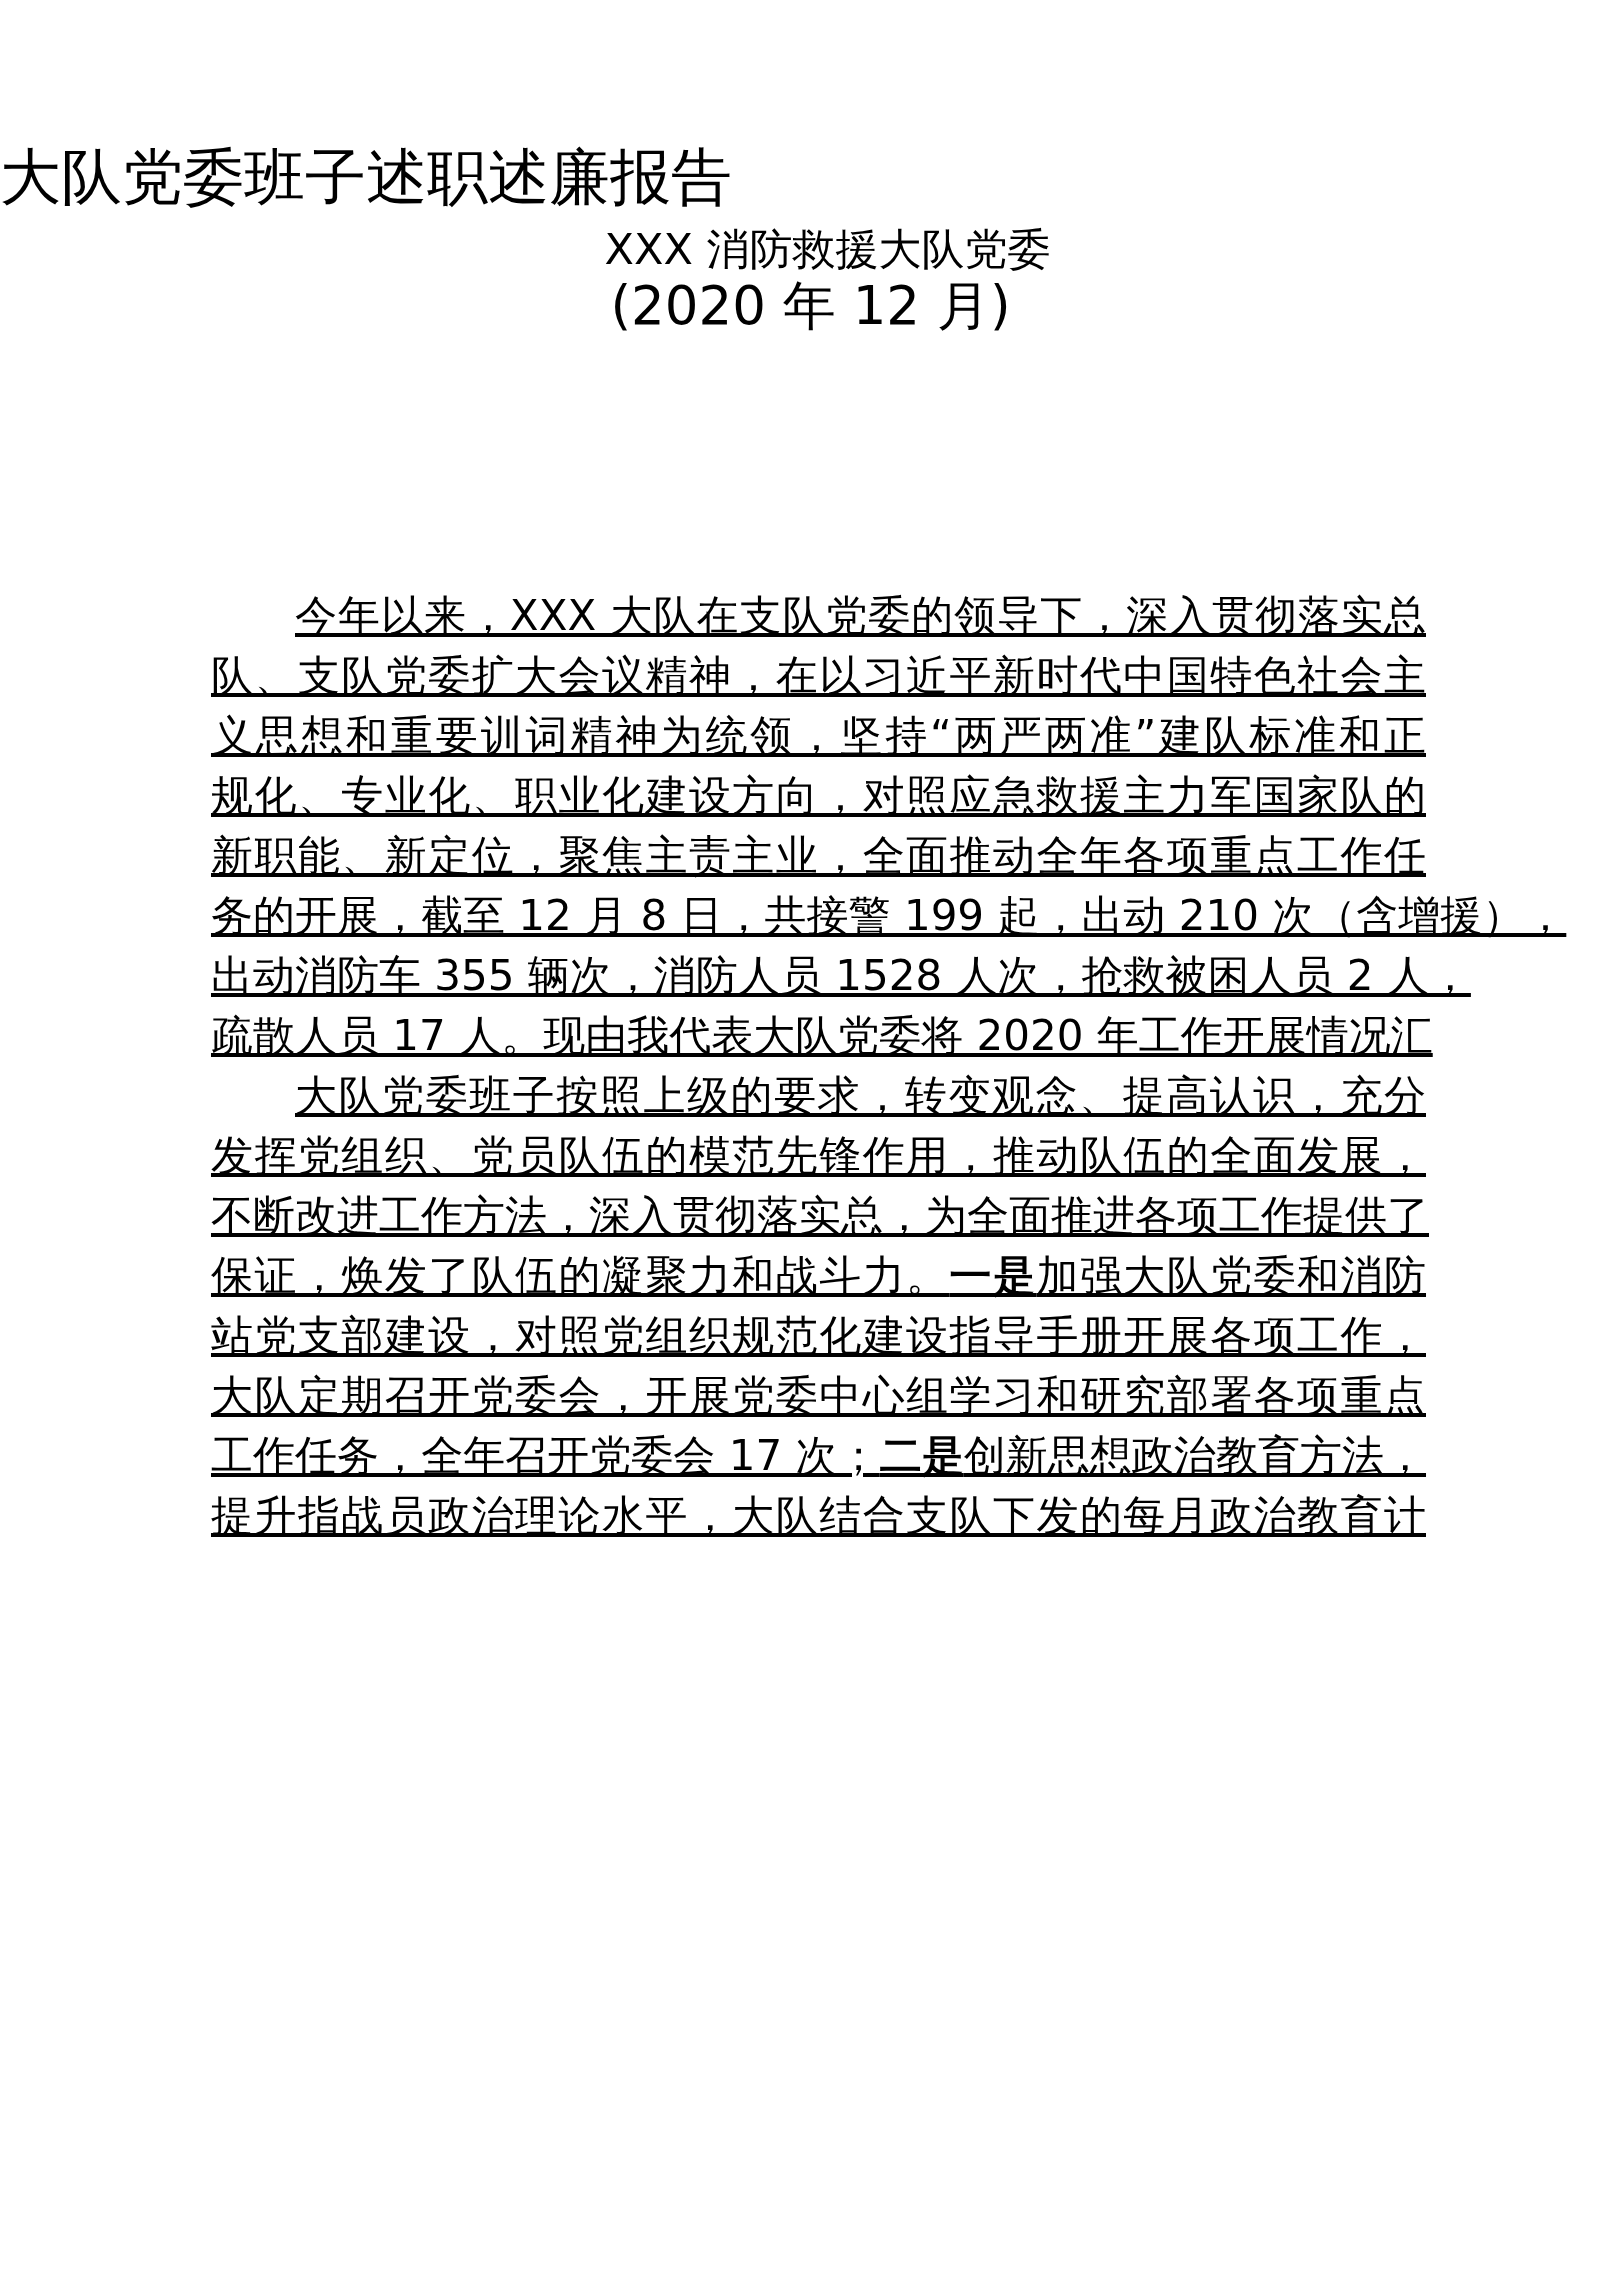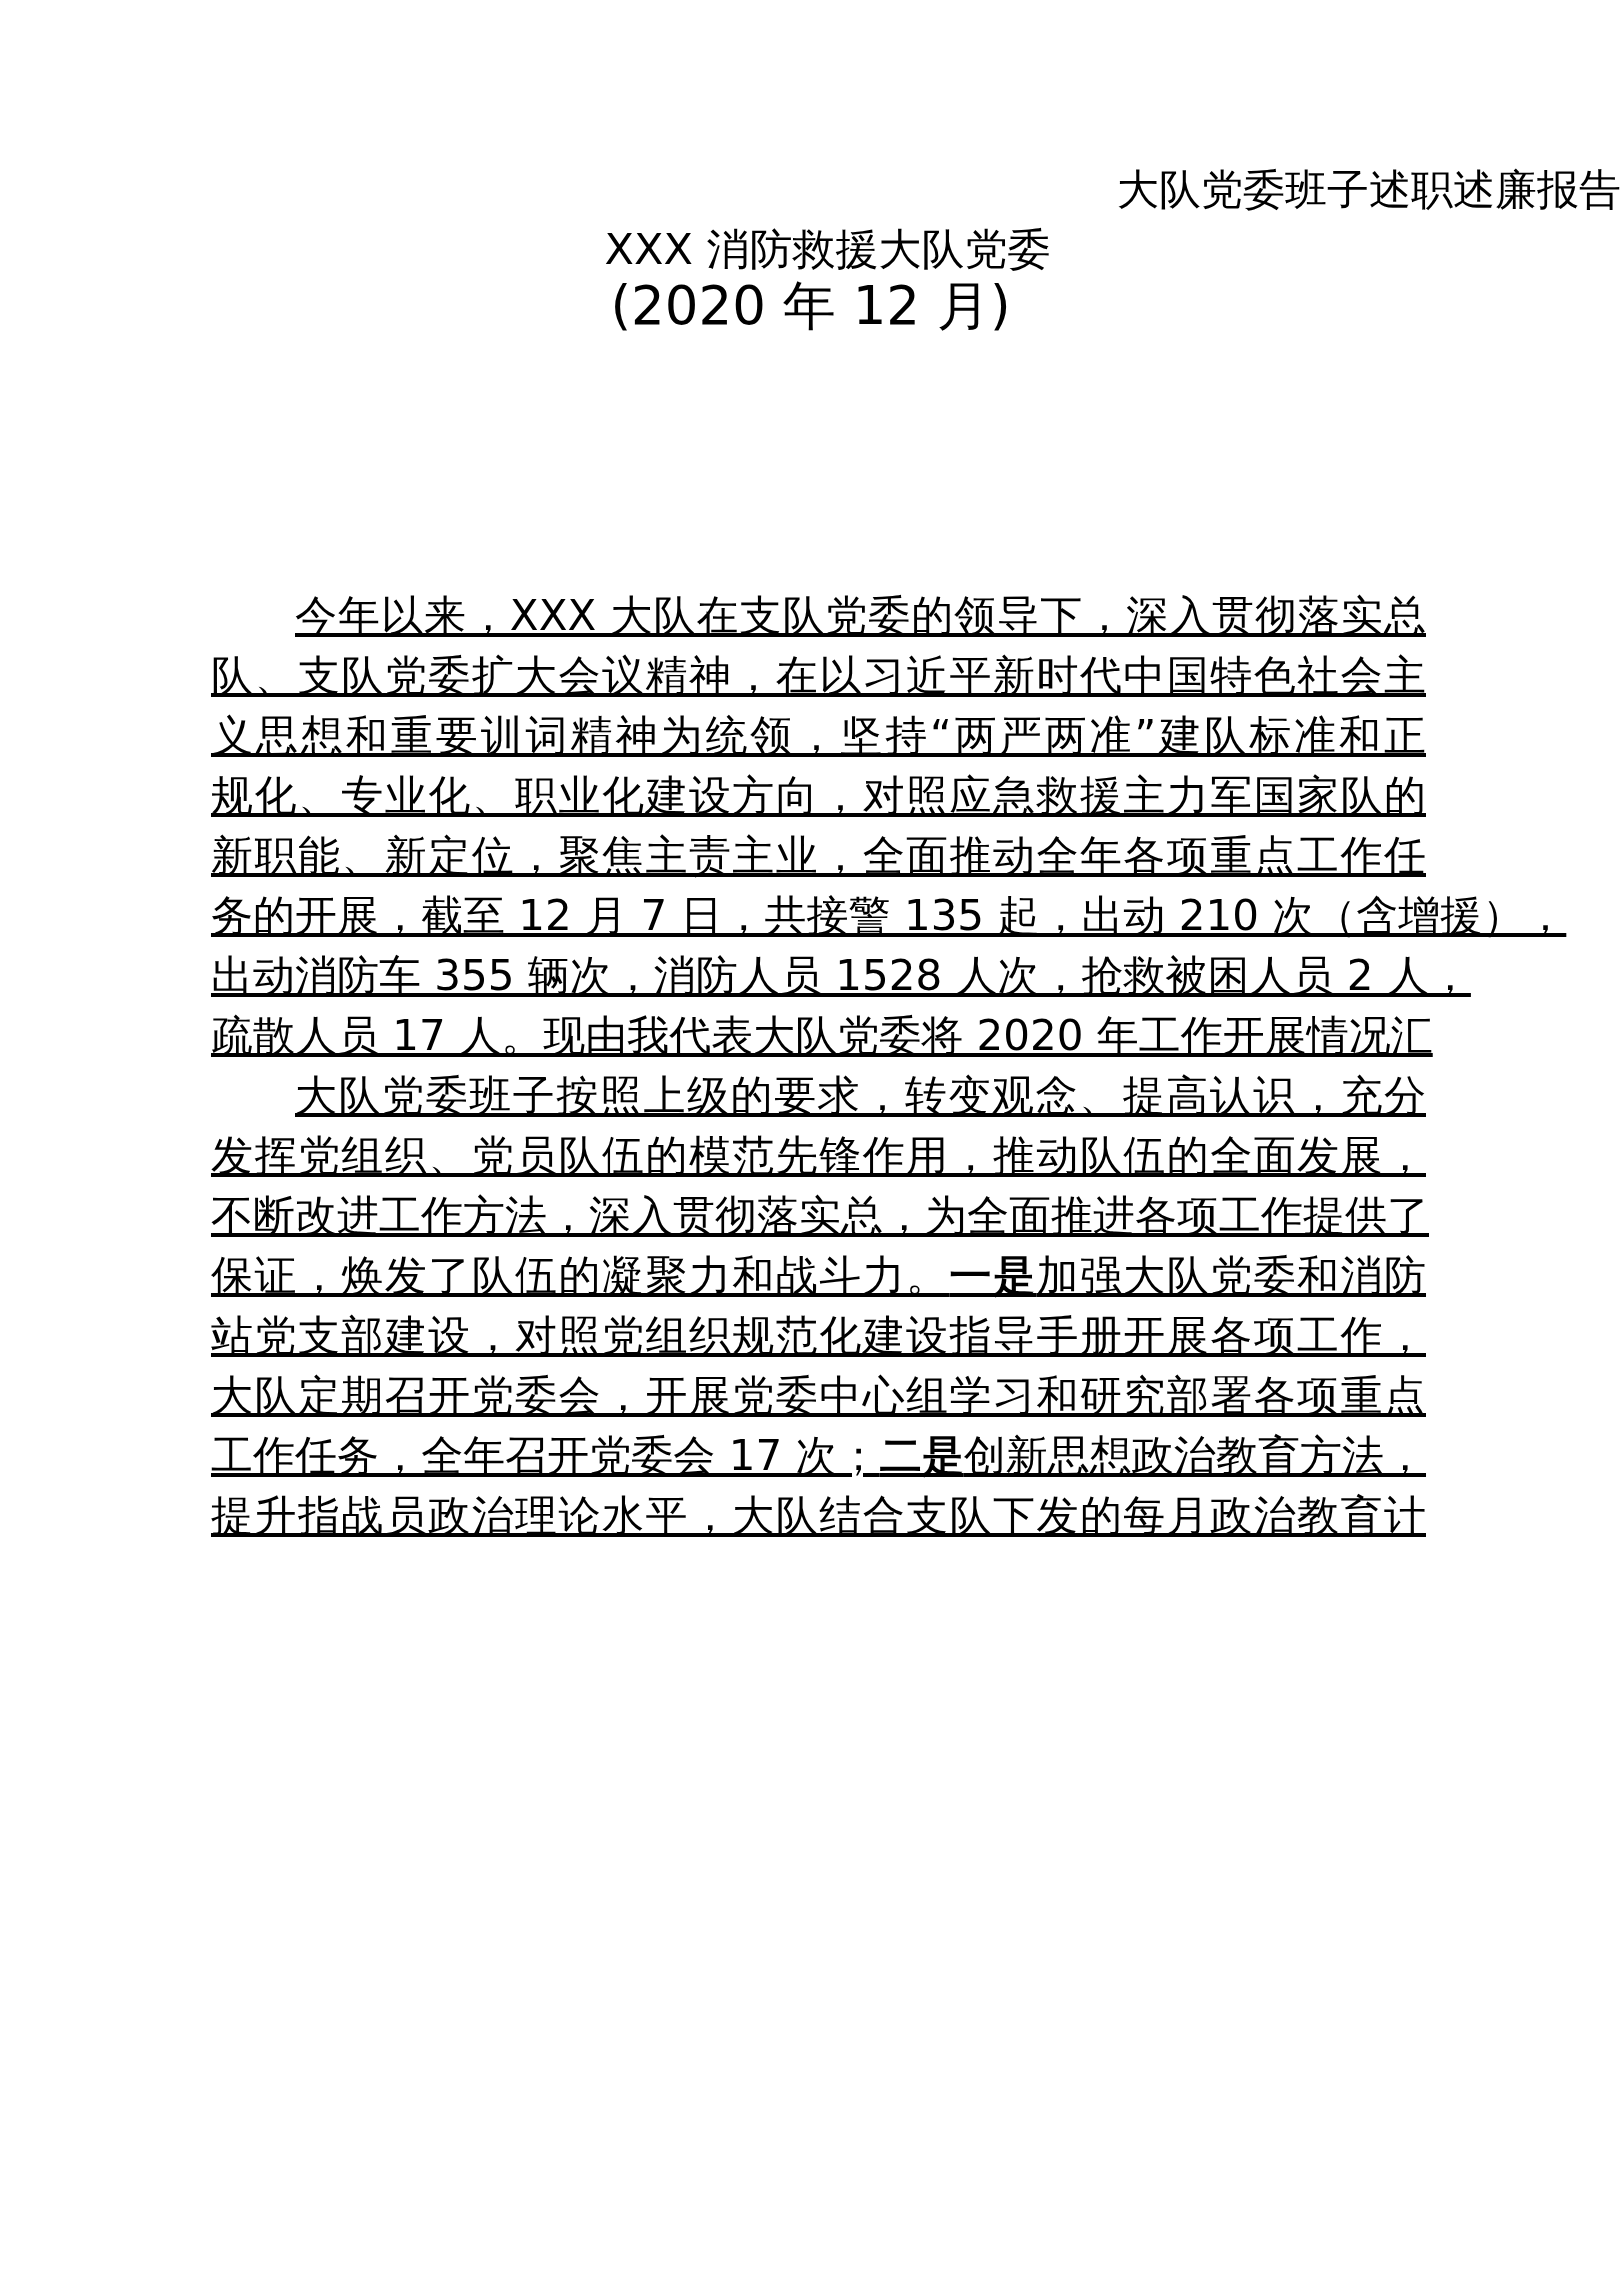--- a/index.html
+++ b/index.html
@@ -20,23 +20,23 @@
     left: 0;
     top: 0;
     width: 1621px;
     height: 2293px;
     background: #ffffff;
   }
   .title {
     position: absolute;
     left: 0;
     width: 1621px;
-    top: 154px;
-    text-align: right;
-    font-size: 42px;
+    top: 141px;
+    text-align: left;
+    font-size: 61px;
     line-height: 71px;
     letter-spacing: 0px;
     font-weight: normal;
     margin: 0;
   }
   .subtitle {
     position: absolute;
     left: 17px;
     width: 1621px;
     top: 222px;
@@ -87,21 +87,21 @@
   <h1 class="title">大队党委班子述职述廉报告</h1>
   <div class="subtitle">XXX 消防救援大队党委</div>
   <div class="date">(2020 年 12 月)</div>
 
   <div class="body-text">
     <p class="line indent">今年以来，XXX 大队在支队党委的领导下，深入贯彻落实总</p>
     <p class="line">队、支队党委扩大会议精神，在以习近平新时代中国特色社会主</p>
     <p class="line">义思想和重要训词精神为统领，坚持“两严两准”建队标准和正</p>
     <p class="line">规化、专业化、职业化建设方向，对照应急救援主力军国家队的</p>
     <p class="line">新职能、新定位，聚焦主责主业，全面推动全年各项重点工作任</p>
-    <p class="line">务的开展，截至 12 月 7 日，共接警 135 起，出动 210 次（含增援），</p>
+    <p class="line">务的开展，截至 12 月 8 日，共接警 199 起，出动 210 次（含增援），</p>
     <p class="line">出动消防车 355 辆次，消防人员 1528 人次，抢救被困人员 2 人，</p>
     <p class="line">疏散人员 17 人。现由我代表大队党委将 2020 年工作开展情况汇</p>
     <p class="line indent">大队党委班子按照上级的要求，转变观念、提高认识，充分</p>
     <p class="line">发挥党组织、党员队伍的模范先锋作用，推动队伍的全面发展，</p>
     <p class="line">不断改进工作方法，深入贯彻落实总，为全面推进各项工作提供了</p>
     <p class="line"><span>保证，焕发了队伍的凝聚力和战斗力。</span><strong>一是</strong><span>加强大队党委和消防</span></p>
     <p class="line">站党支部建设，对照党组织规范化建设指导手册开展各项工作，</p>
     <p class="line">大队定期召开党委会，开展党委中心组学习和研究部署各项重点</p>
     <p class="line"><span>工作任务，全年召开党委会 17 次；</span><strong>二是</strong><span>创新思想政治教育方法，</span></p>
     <p class="line">提升指战员政治理论水平，大队结合支队下发的每月政治教育计</p>

